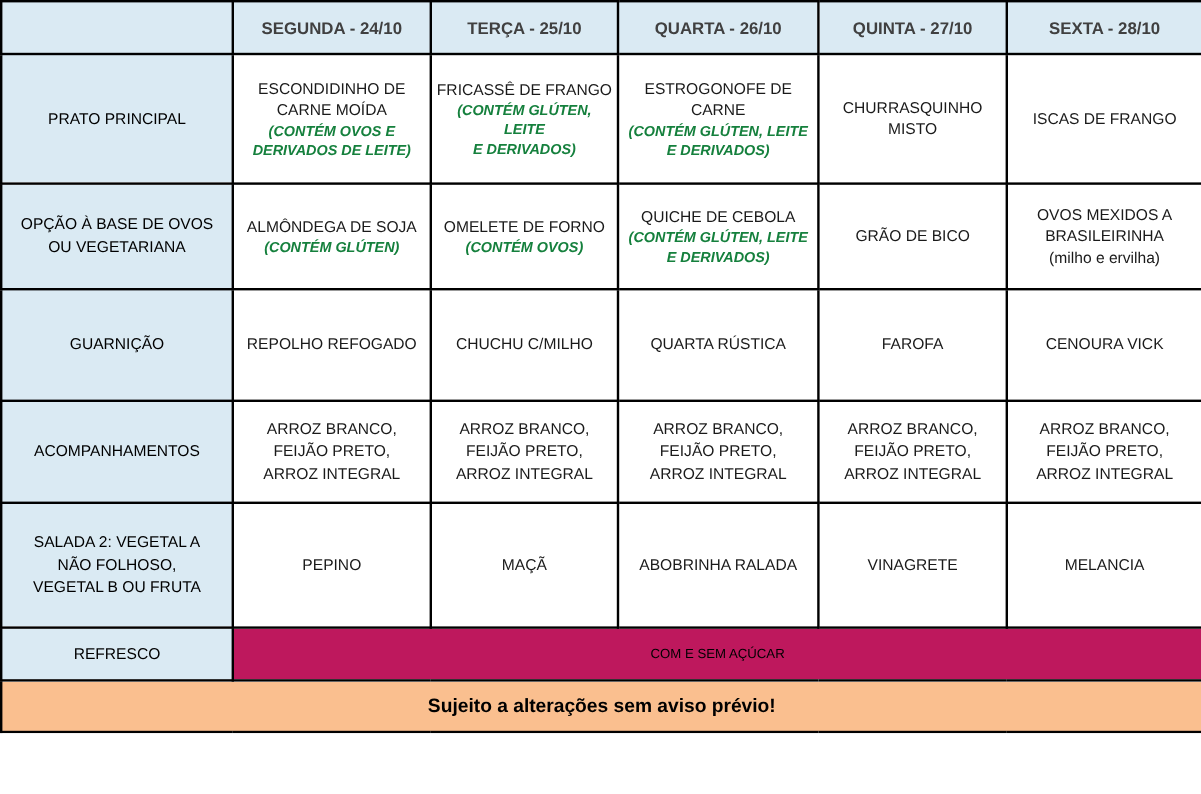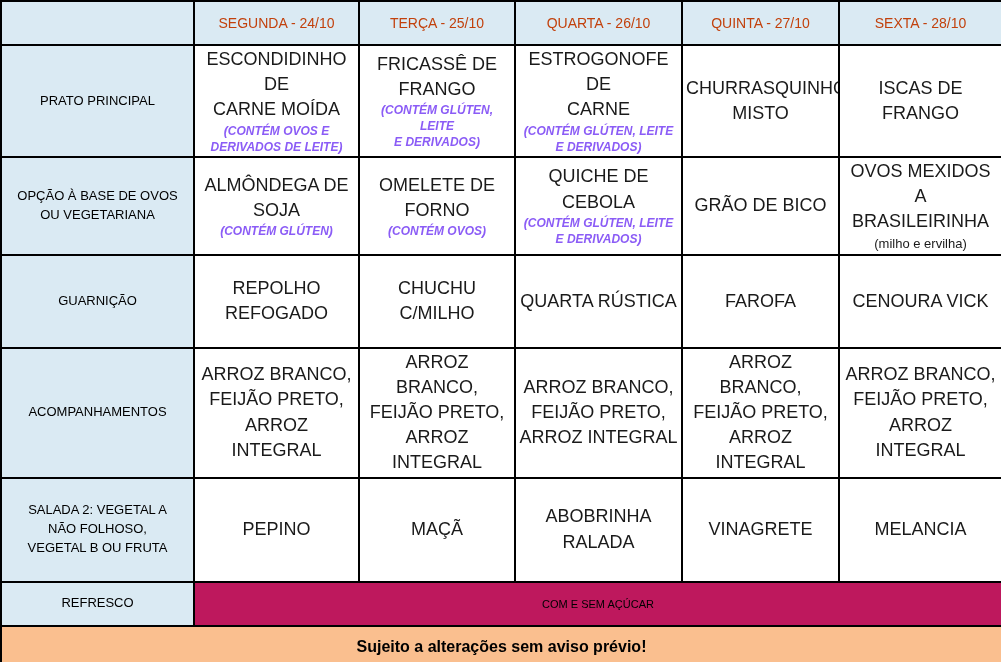--- a/index.html
+++ b/index.html
@@ -30,40 +30,40 @@
   .row-opcao     { height: 88px; }
   .row-guarnicao { height: 93px; }
   .row-acomp     { height: 85px; }
   .row-salada1   { height: 78px; }
   .row-salada2   { height: 104px; margin-left: 47px; }
   .row-refresco  { height: 44px; border-radius: 11px; }
   .row-footer    { height: 43px; }
   
   .corner, .label-col, .day-header { background: #DAEAF3; }
   .day-header {
-    font-weight: normal;
+    font-weight: bold;
     font-size: 14px;
-    color: #c2410c;
+    color: #404040;
   }
   .label-col {
     font-weight: normal;
     font-size: 13px;
     color: #000;
     white-space: pre-line;
     line-height: 1.45;
   }
   .menu-cell { background: #ffffff; }
   .main {
     white-space: pre-line;
-    font-size: 18px;
+    font-size: 13px;
     line-height: 1.4;
   }
   .allergen {
     white-space: pre-line;
-    color: #8b5cf6;
+    color: #15803d;
     font-weight: bold;
     font-style: italic;
     font-size: 12px;
     line-height: 1.35;
   }
   .note {
     font-size: 13px;
     line-height: 1.4;
   }
   .refresco-cell {

